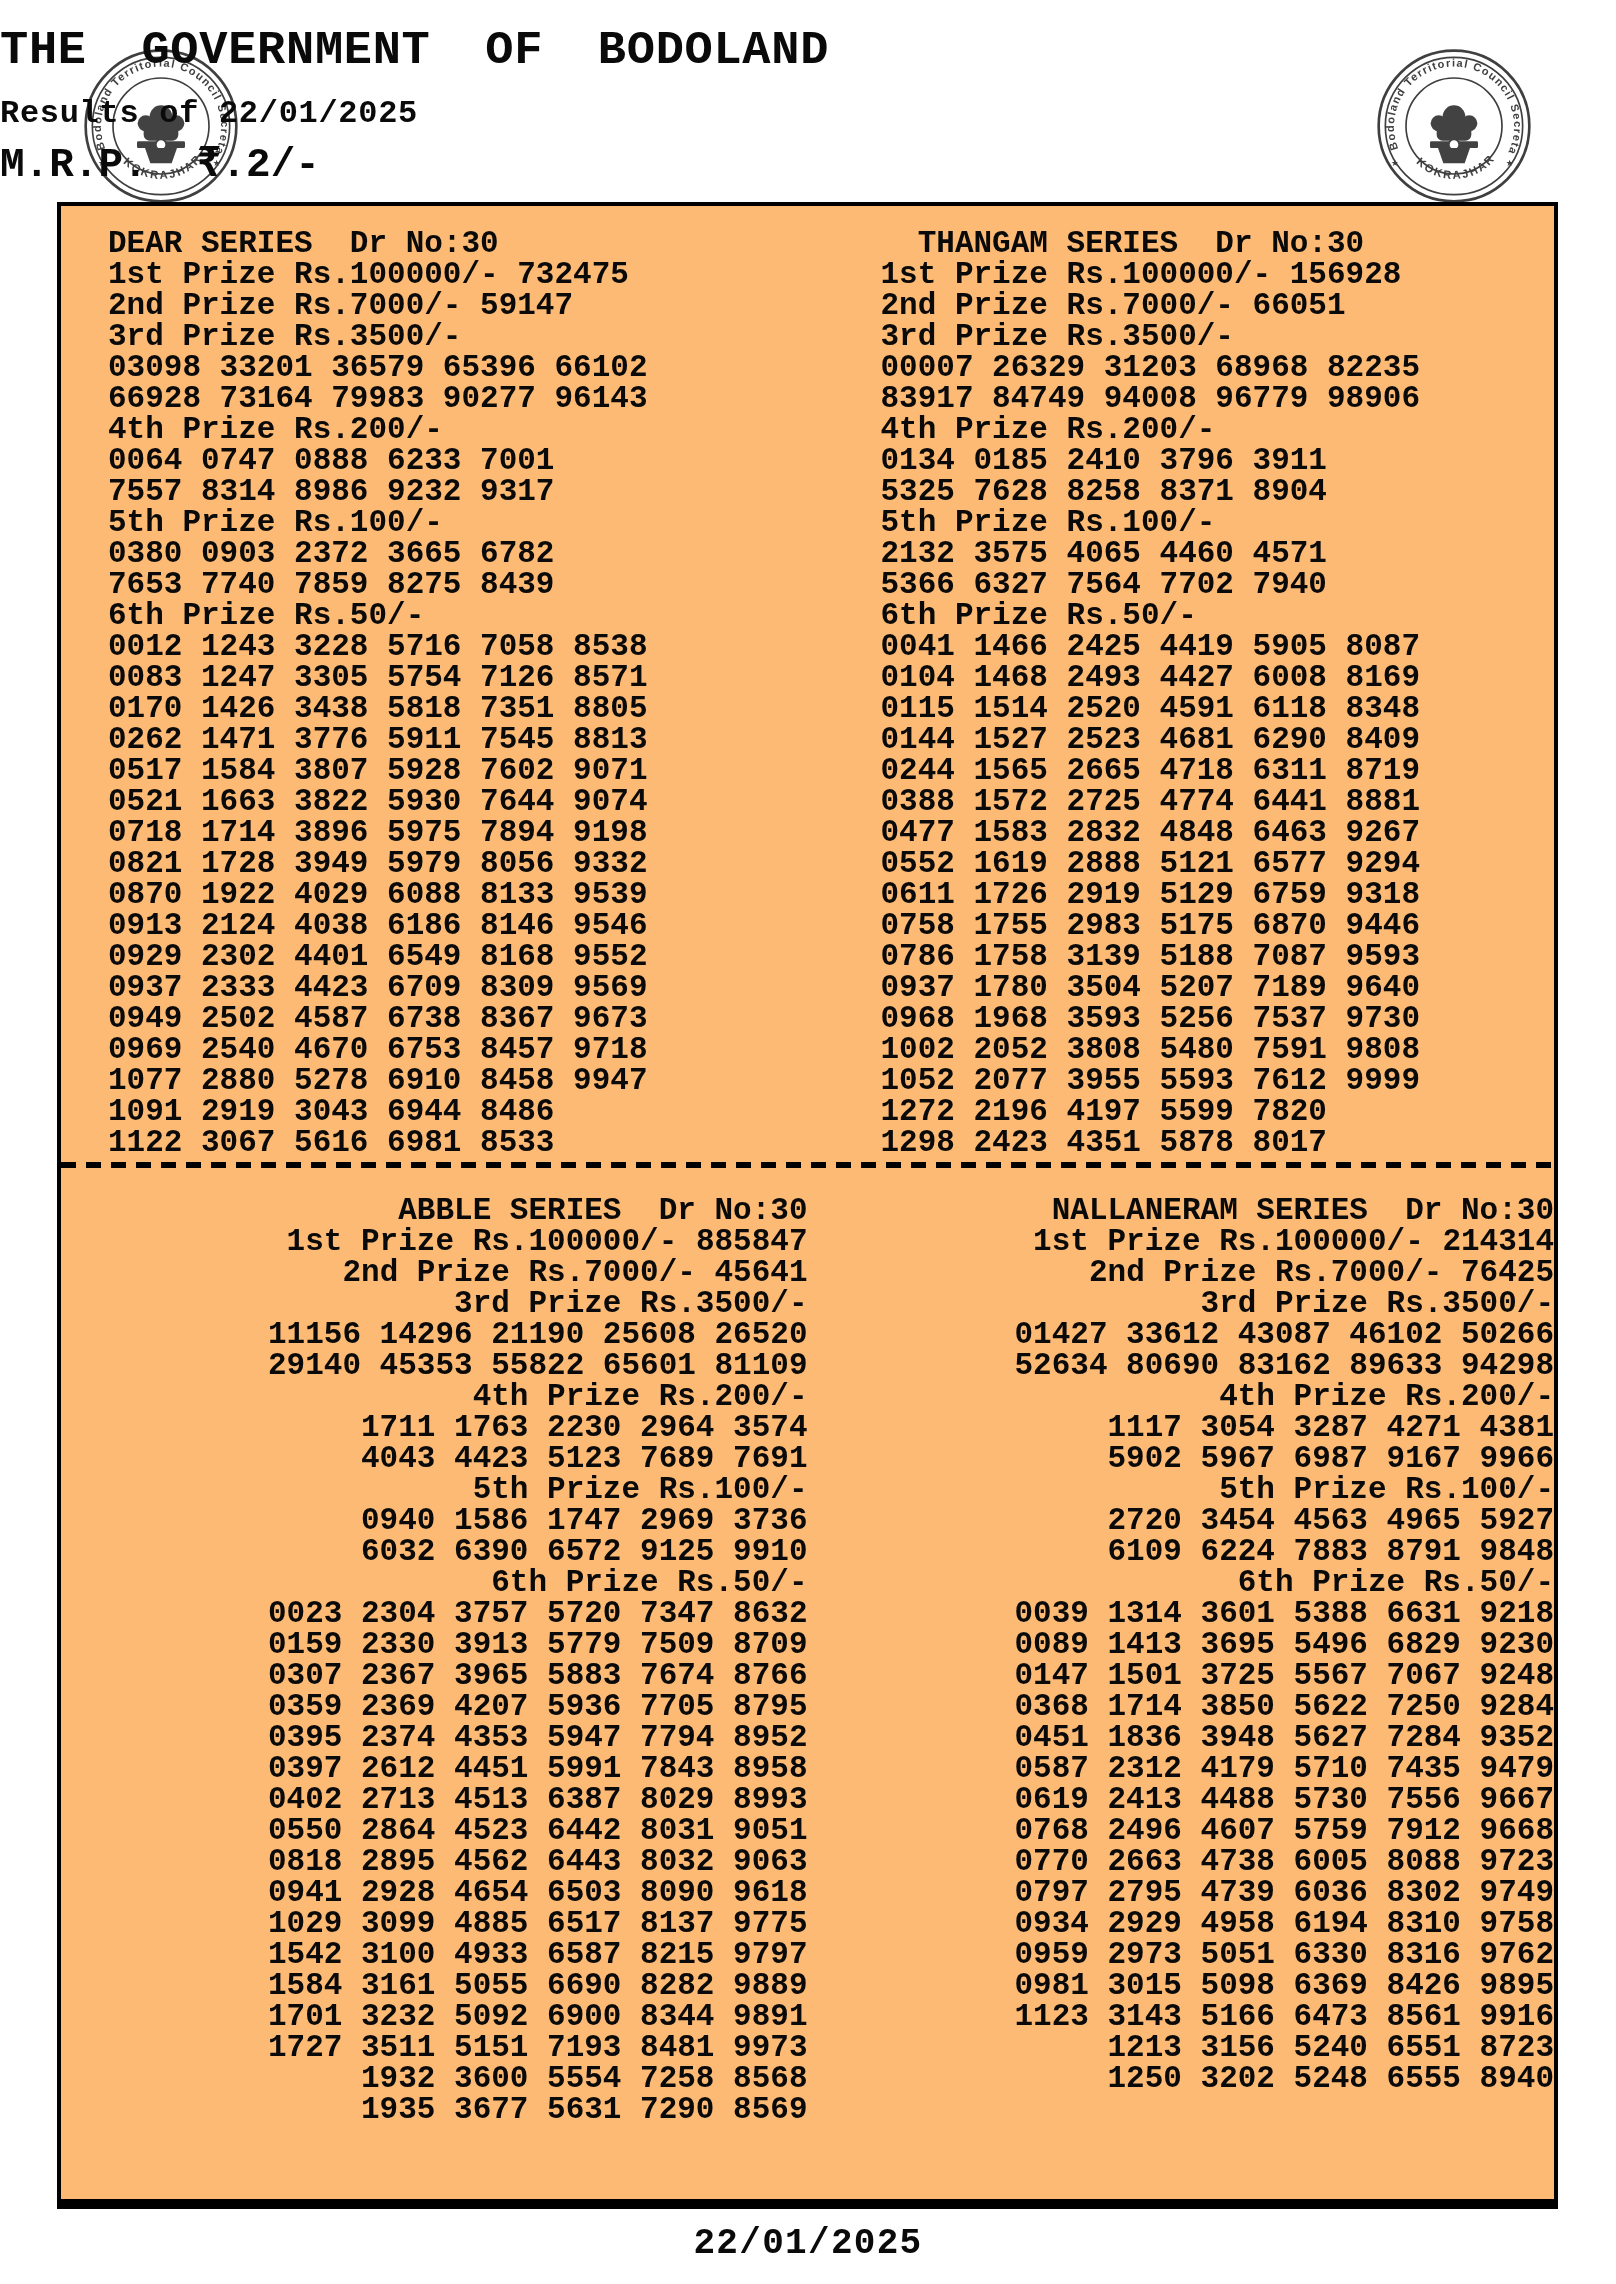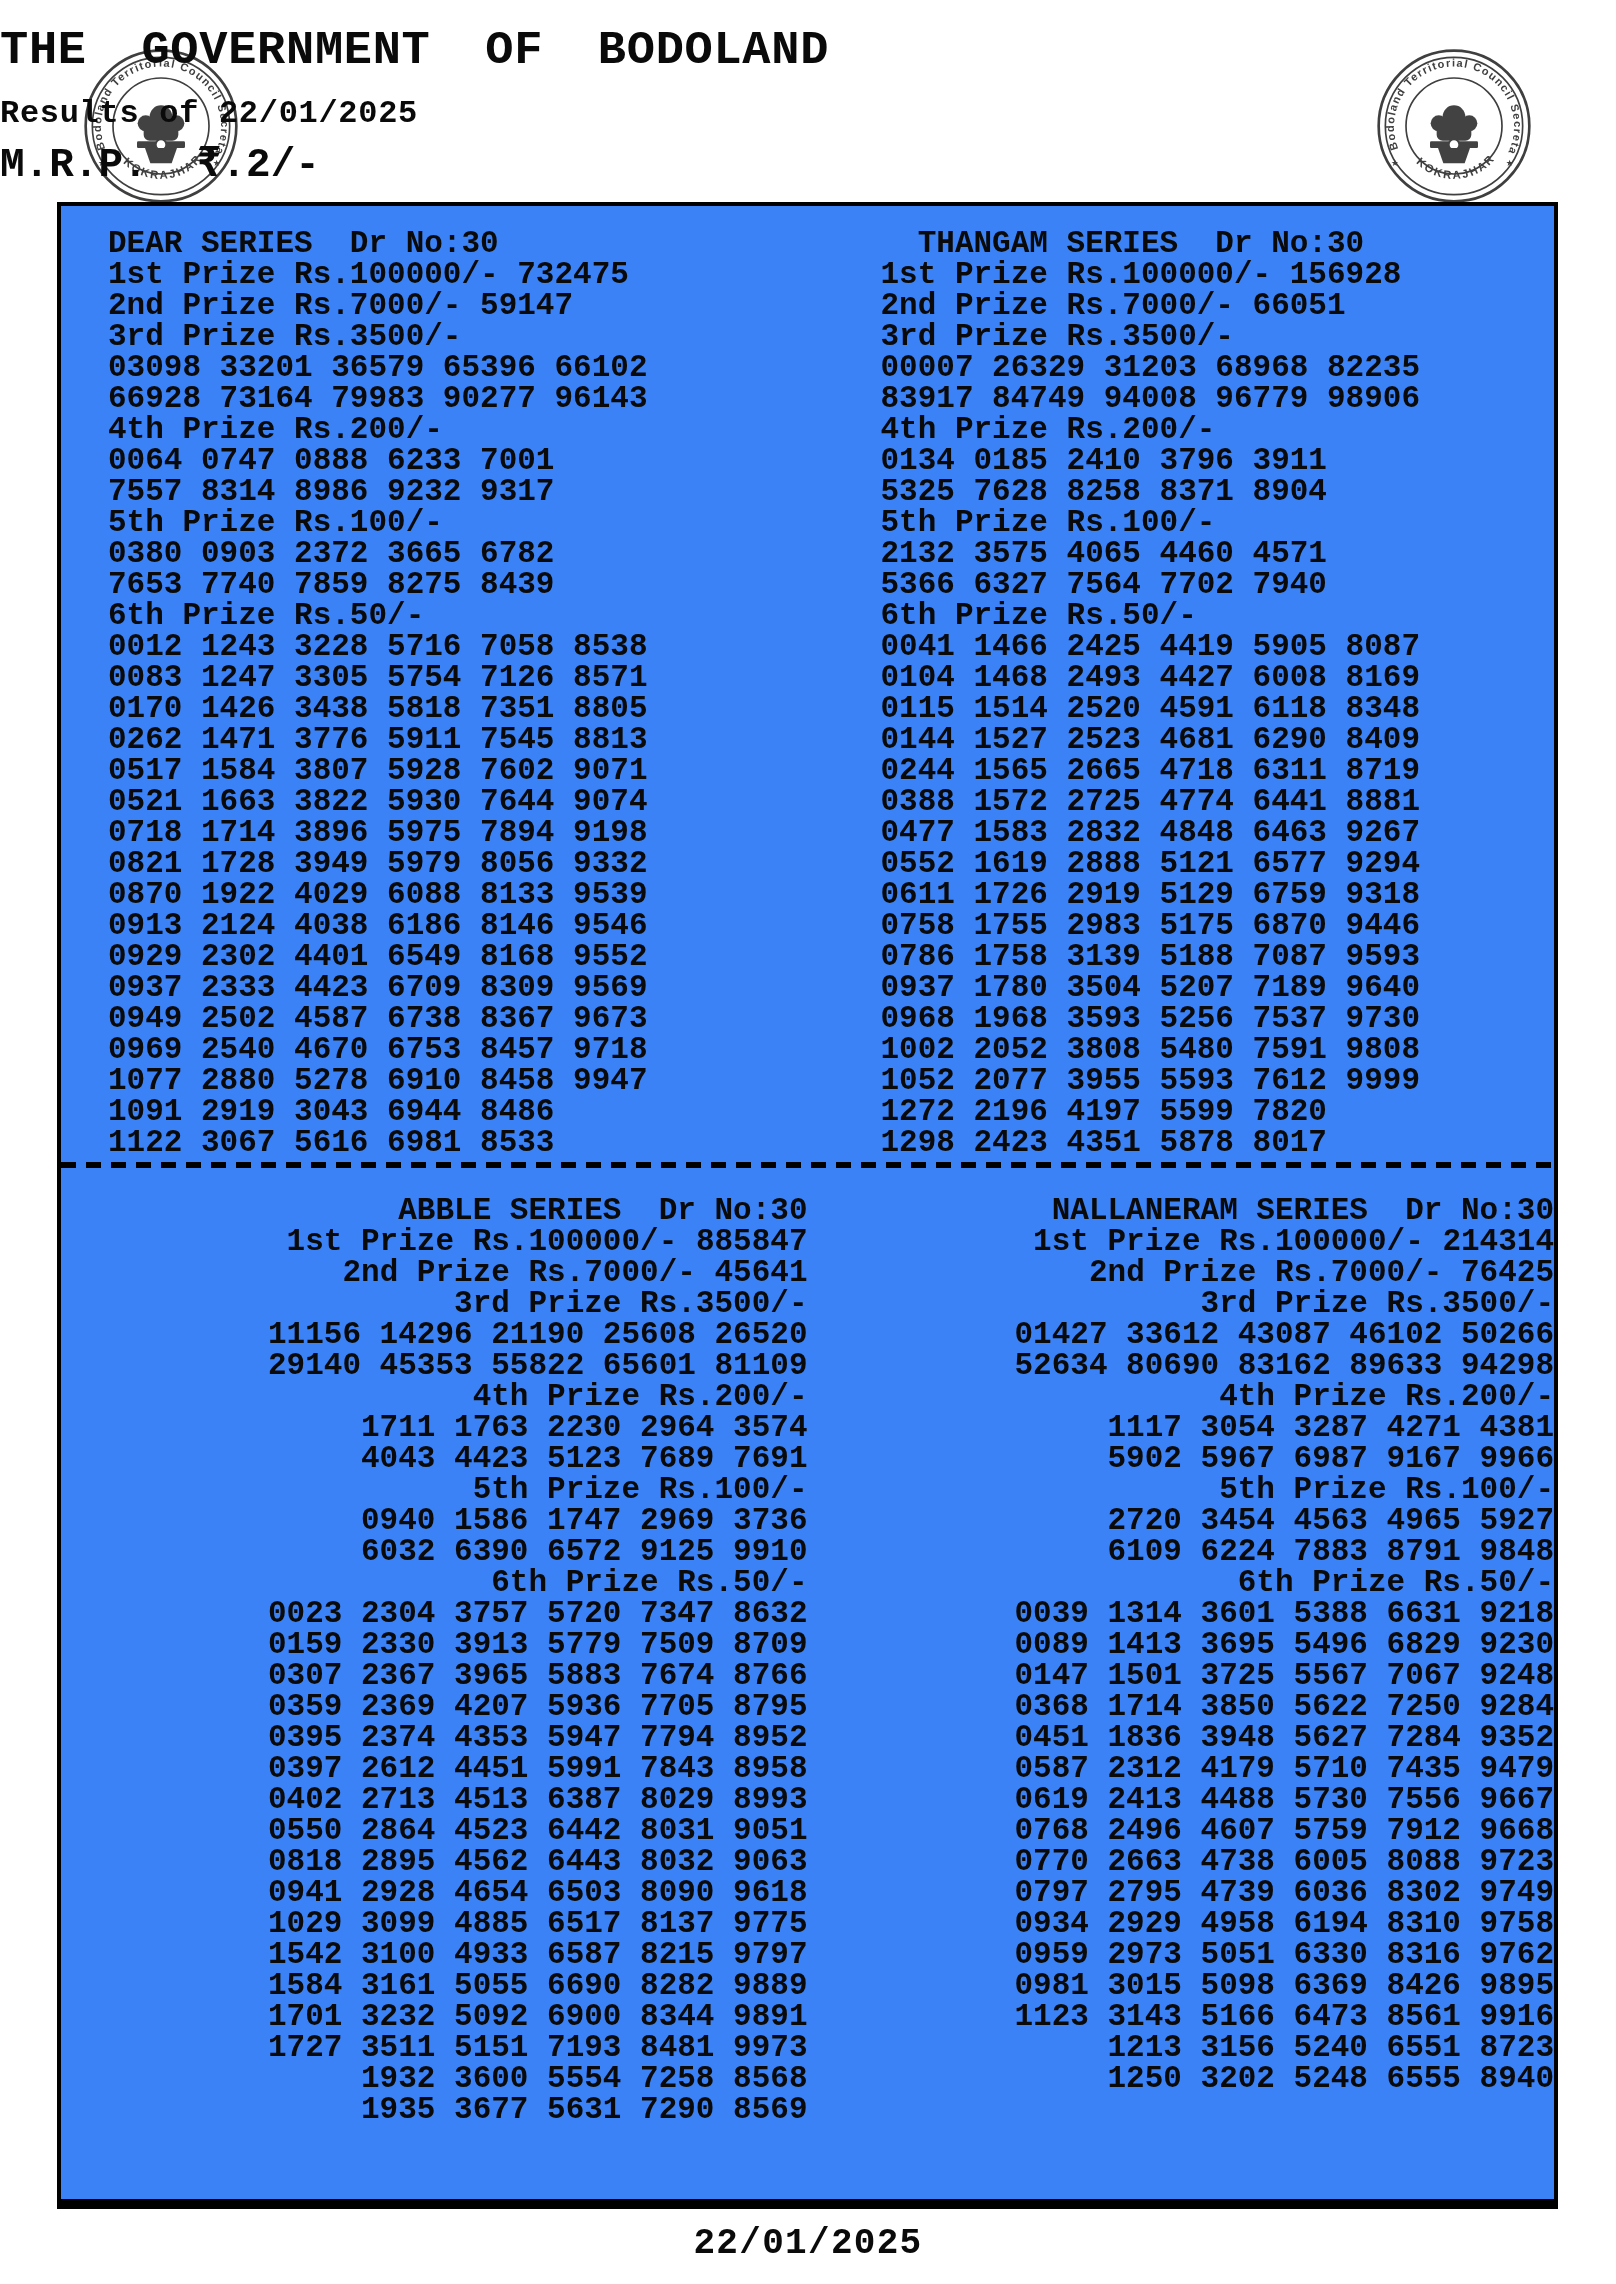--- a/index.html
+++ b/index.html
@@ -10,21 +10,21 @@
   .page{position:absolute;inset:0;}
   .header-text{position:absolute;left:0;width:100%;text-align:left;font-weight:700;color:#0a0a0a;}
   .title{top:23.5px;font-size:47px;word-spacing:0.55em;letter-spacing:0.7px;}
   .subtitle{top:95px;font-size:32px;letter-spacing:0.7px;white-space:pre;}
   .mrp{top:138px;font-size:41px;white-space:pre;}
   .seal{position:absolute;top:46px;width:160px;height:160px;opacity:0.92;}
   .seal.left{left:81px;}
   .seal.right{left:1374px;}
   .resultbox{
     position:absolute;left:57px;top:202px;width:1501px;height:2007px;
-    box-sizing:border-box;border:4.6px solid #000;border-bottom-width:10.4px;background:#3b82f6;
+    box-sizing:border-box;border:4.6px solid #000;border-bottom-width:10.4px;background:#fdba74;
   }
   .cols{display:flex;width:100%;}
   .cols.top{padding-top:22px;}
   .cols.bottom{padding-top:27px;text-align:right;}
   .col{width:50%;box-sizing:border-box;}
   .col.leftcol{padding-left:47px;}
   .col.rightcol{padding-left:73px;}
   .line{white-space:pre;font-size:31px;line-height:31px;font-weight:700;}
   .dashed-sep{
     height:5.9px;margin-top:3.9px;width:100%;

